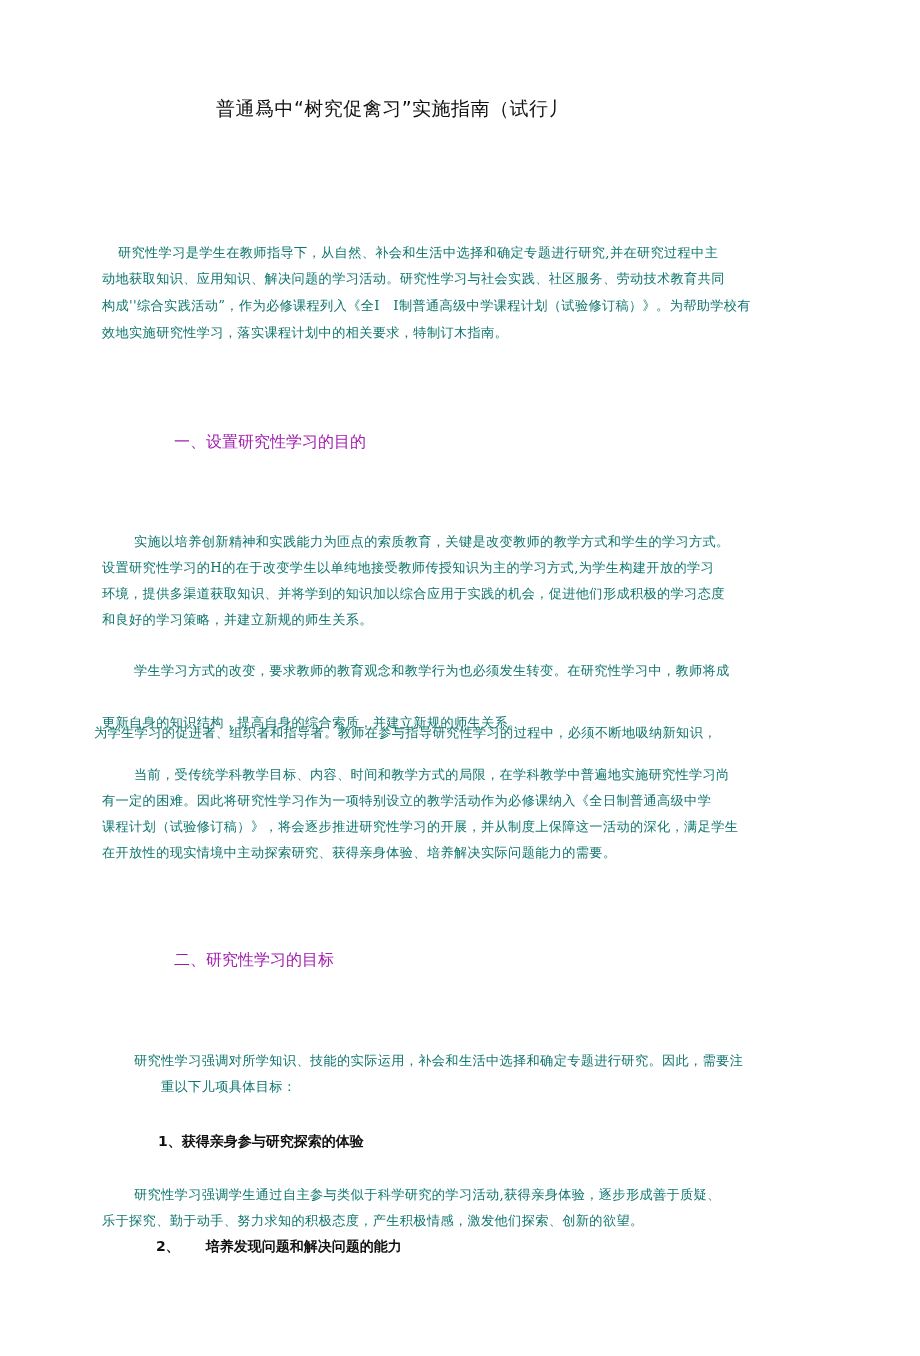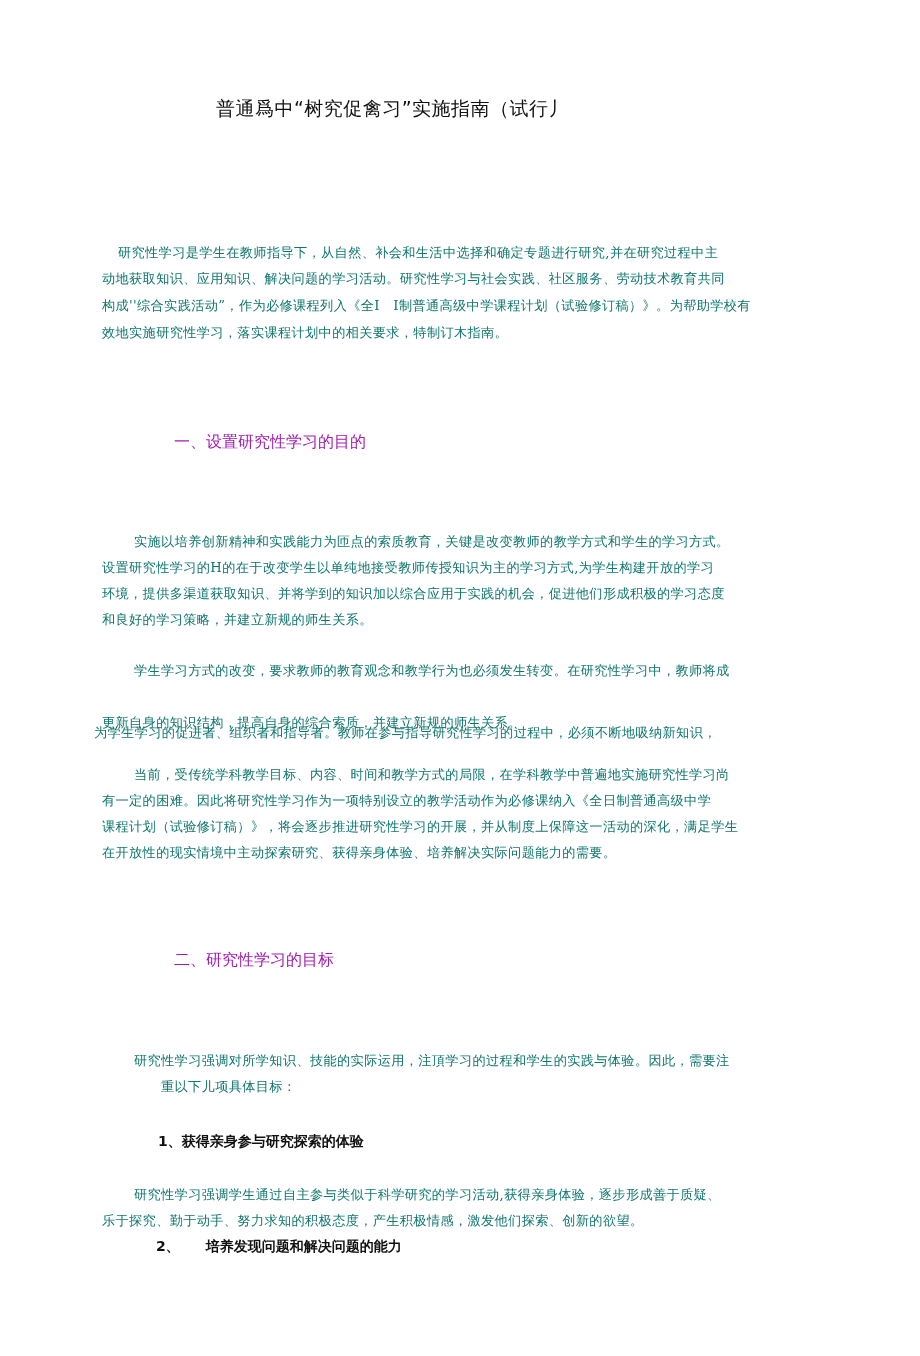--- a/index.html
+++ b/index.html
@@ -47,21 +47,21 @@
   <div>
     <div class="line" style="left:134px; top:766px;">当前，受传统学科教学目标、内容、时间和教学方式的局限，在学科教学中普遍地实施研究性学习尚</div>
     <div class="line" style="left:102px; top:792px;">有一定的困难。因此将研究性学习作为一项特别设立的教学活动作为必修课纳入《全日制普通高级中学</div>
     <div class="line" style="left:102px; top:818px;">课程计划（试验修订稿）》，将会逐步推进研究性学习的开展，并从制度上保障这一活动的深化，满足学生</div>
     <div class="line" style="left:102px; top:844px;">在开放性的现实情境中主动探索研究、获得亲身体验、培养解决实际问题能力的需要。</div>
   </div>
 
   <div class="h1" style="left:174px; top:950px;">二、研究性学习的目标</div>
 
   <div>
-    <div class="line" style="left:134px; top:1052px;">研究性学习强调对所学知识、技能的实际运用，注頂学习的过程和学生的实践与体验。因此，需要注</div>
+    <div class="line" style="left:134px; top:1052px;">研究性学习强调对所学知识、技能的实际运用，补会和生活中选择和确定专题进行研究。因此，需要注</div>
     <div class="line" style="left:120px; top:1078px;margin-left:41px;">重以下儿项具体目标：</div>
   </div>
 
   <div class="h2" style="left:118px; top:1133px;">
     <span>1、</span><span>获得亲身参与研究探索的体验</span>
   </div>
 
   <div>
     <div class="line" style="left:134px; top:1186px;">研究性学习强调学生通过自主参与类似于科学研究的学习活动,获得亲身体验，逐步形成善于质疑、</div>
     <div class="line" style="left:102px; top:1212px;">乐于探究、勤于动手、努力求知的积极态度，产生积极情感，激发他们探索、创新的欲望。</div>

